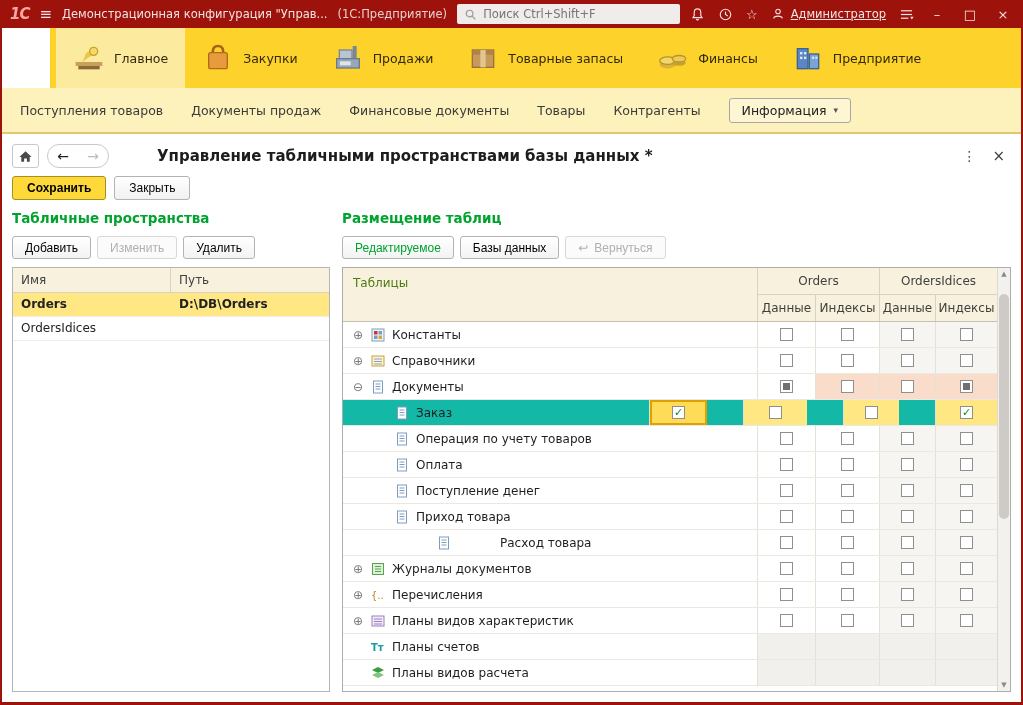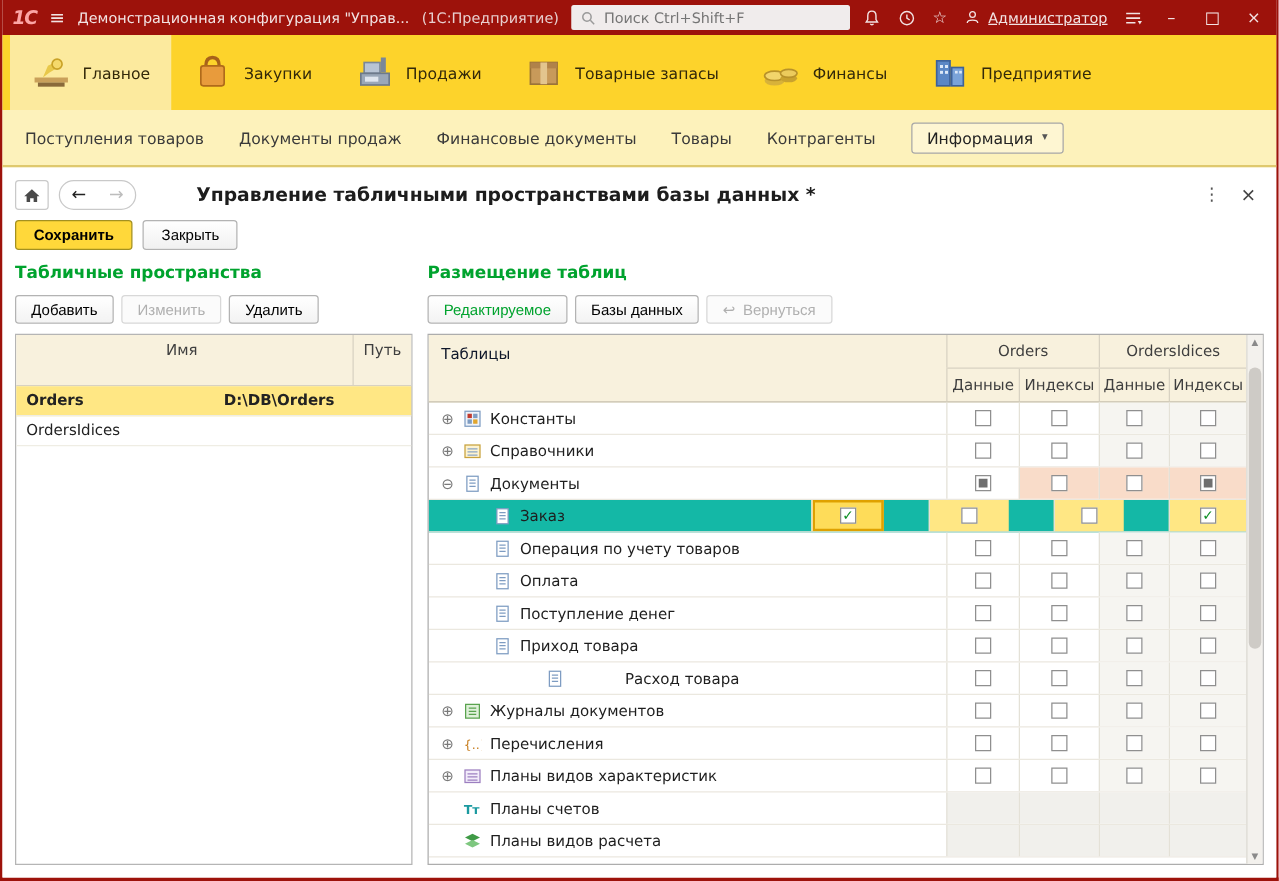--- a/index.html
+++ b/index.html
@@ -18,21 +18,21 @@
   .search { width:268px; height:20px; margin-left:auto; background:#f0ecec; border-radius:2px;
             display:flex; align-items:center; padding:0 7px; gap:6px; }
   .search input { border:none; outline:none; background:transparent; width:100%; font-size:11.5px; color:#666;
                   font-family:"DejaVu Sans",sans-serif; }
   .tb-right { margin-left:auto; display:flex; align-items:center; gap:13px; }
   .tb-ic { display:flex; align-items:center; cursor:pointer; font-size:13px; color:#f2e3e3; }
   .tb-user { display:flex; align-items:center; gap:6px; font-size:11.5px; cursor:pointer;text-decoration:underline; }
   .win-btn { width:20px; text-align:center; font-size:13px; cursor:pointer; }
 
   
-  .ribbon { height:60px; flex:0 0 auto; background:#fdd32b; display:flex; align-items:stretch; padding-left:6px; }
+  .ribbon { height:60px; flex:0 0 auto; background:#fdd32b; display:flex; align-items:stretch; padding-left:6px;margin-left:48px; }
   .section { display:flex; align-items:center; gap:9px; padding:0 17px; cursor:pointer; }
   .section.active { background:#fcea9e; }
   .section-label { font-size:12.5px; color:#33290a; white-space:nowrap; }
   .section-icon { width:32px; height:32px; display:flex; }
 
   
   .subnav { height:46px; flex:0 0 auto; background:#fdf2bb; display:flex; align-items:center; gap:28px;
             padding:0 18px; border-bottom:2px solid #dfc96e; }
   .subnav-link { font-size:12.5px; color:#3a3a3a; cursor:pointer; white-space:nowrap; }
   .info-btn { display:flex; align-items:center; gap:7px; border:1px solid #a7a7a7; border-radius:3px;
@@ -63,32 +63,32 @@
   .panel-right { flex:1; min-width:0; display:flex; flex-direction:column; min-height:0; }
   .panel-title { color:#00a32e; font-weight:bold; font-size:13.5px; height:22px; flex:0 0 auto; }
   .panel-toolbar { display:flex; gap:6px; margin:4px 0 8px; flex:0 0 auto; }
   .tbtn { height:23px; padding:0 12px; border:1px solid #b3b3b3; border-radius:3px;
           background:linear-gradient(#ffffff,#f3f3f3); font-size:12px; display:flex; align-items:center; gap:6px; cursor:pointer; }
   .tbtn.disabled { color:#b0b0b0; border-color:#d8d8d8; background:#fbfbfb; cursor:default; }
   .tbtn.active-green { color:#00a32e; }
 
   
   .ltable { flex:1; min-height:0; border:1px solid #b5b5b5; background:#fff; display:flex; flex-direction:column; }
-  .lhead { display:flex; height:41px; background:#f8f1dd; border-bottom:1px solid #d8d2c2; flex:0 0 auto;justify-content:flex-end; }
+  .lhead { display:flex; height:25px; background:#f8f1dd; border-bottom:1px solid #d8d2c2; flex:0 0 auto; }
   .lh { padding:5px 8px; color:#3f3f3f; }
   .lh.name { width:158px; border-right:1px solid #d8d2c2; }
   .lrow { display:flex; height:24px; border-bottom:1px solid #efede4; cursor:pointer; }
   .lrow .lc { padding:4px 8px; white-space:nowrap; overflow:hidden; }
   .lc.name { width:158px; }
   .lrow.selected { background:#ffe784; font-weight:bold; }
 
   
   .rtable { flex:1; min-height:0; border:1px solid #adadad; background:#fff; position:relative; display:flex; flex-direction:column; }
   .thead { display:flex; flex:0 0 auto; background:#f8f1dd; border-bottom:1px solid #c6c0ae; margin-right:13px; }
-  .th-tables { flex:1; min-width:0; padding:8px 10px; color:#0f172a; }
+  .th-tables { flex:1; min-width:0; padding:8px 10px; color:#4d7c0f; }
   .th-cols { width:240px; flex:0 0 auto; display:flex; flex-direction:column; }
   .th-g-row { display:flex; height:27px; border-bottom:1px solid #d8d2c2; }
   .th-g { display:flex; align-items:center; justify-content:center; border-left:1px solid #d8d2c2; color:#3f3f3f; }
   .th-g.g1 { width:122px; } .th-g.g2 { width:118px; }
   .th-s-row { display:flex; height:26px; }
   .th-s { display:flex; align-items:center; justify-content:center; border-left:1px solid #d8d2c2; color:#3f3f3f; }
   .w0{width:58px}.w1{width:64px}.w2{width:56px}.w3{width:62px}
   .tbody { flex:1; min-height:0; overflow:hidden; margin-right:13px; }
   .trow { display:flex; height:26px; border-bottom:1px solid #ebe8df; cursor:default; }
   .tree-cell { flex:1; min-width:0; display:flex; align-items:center; gap:6px; }

